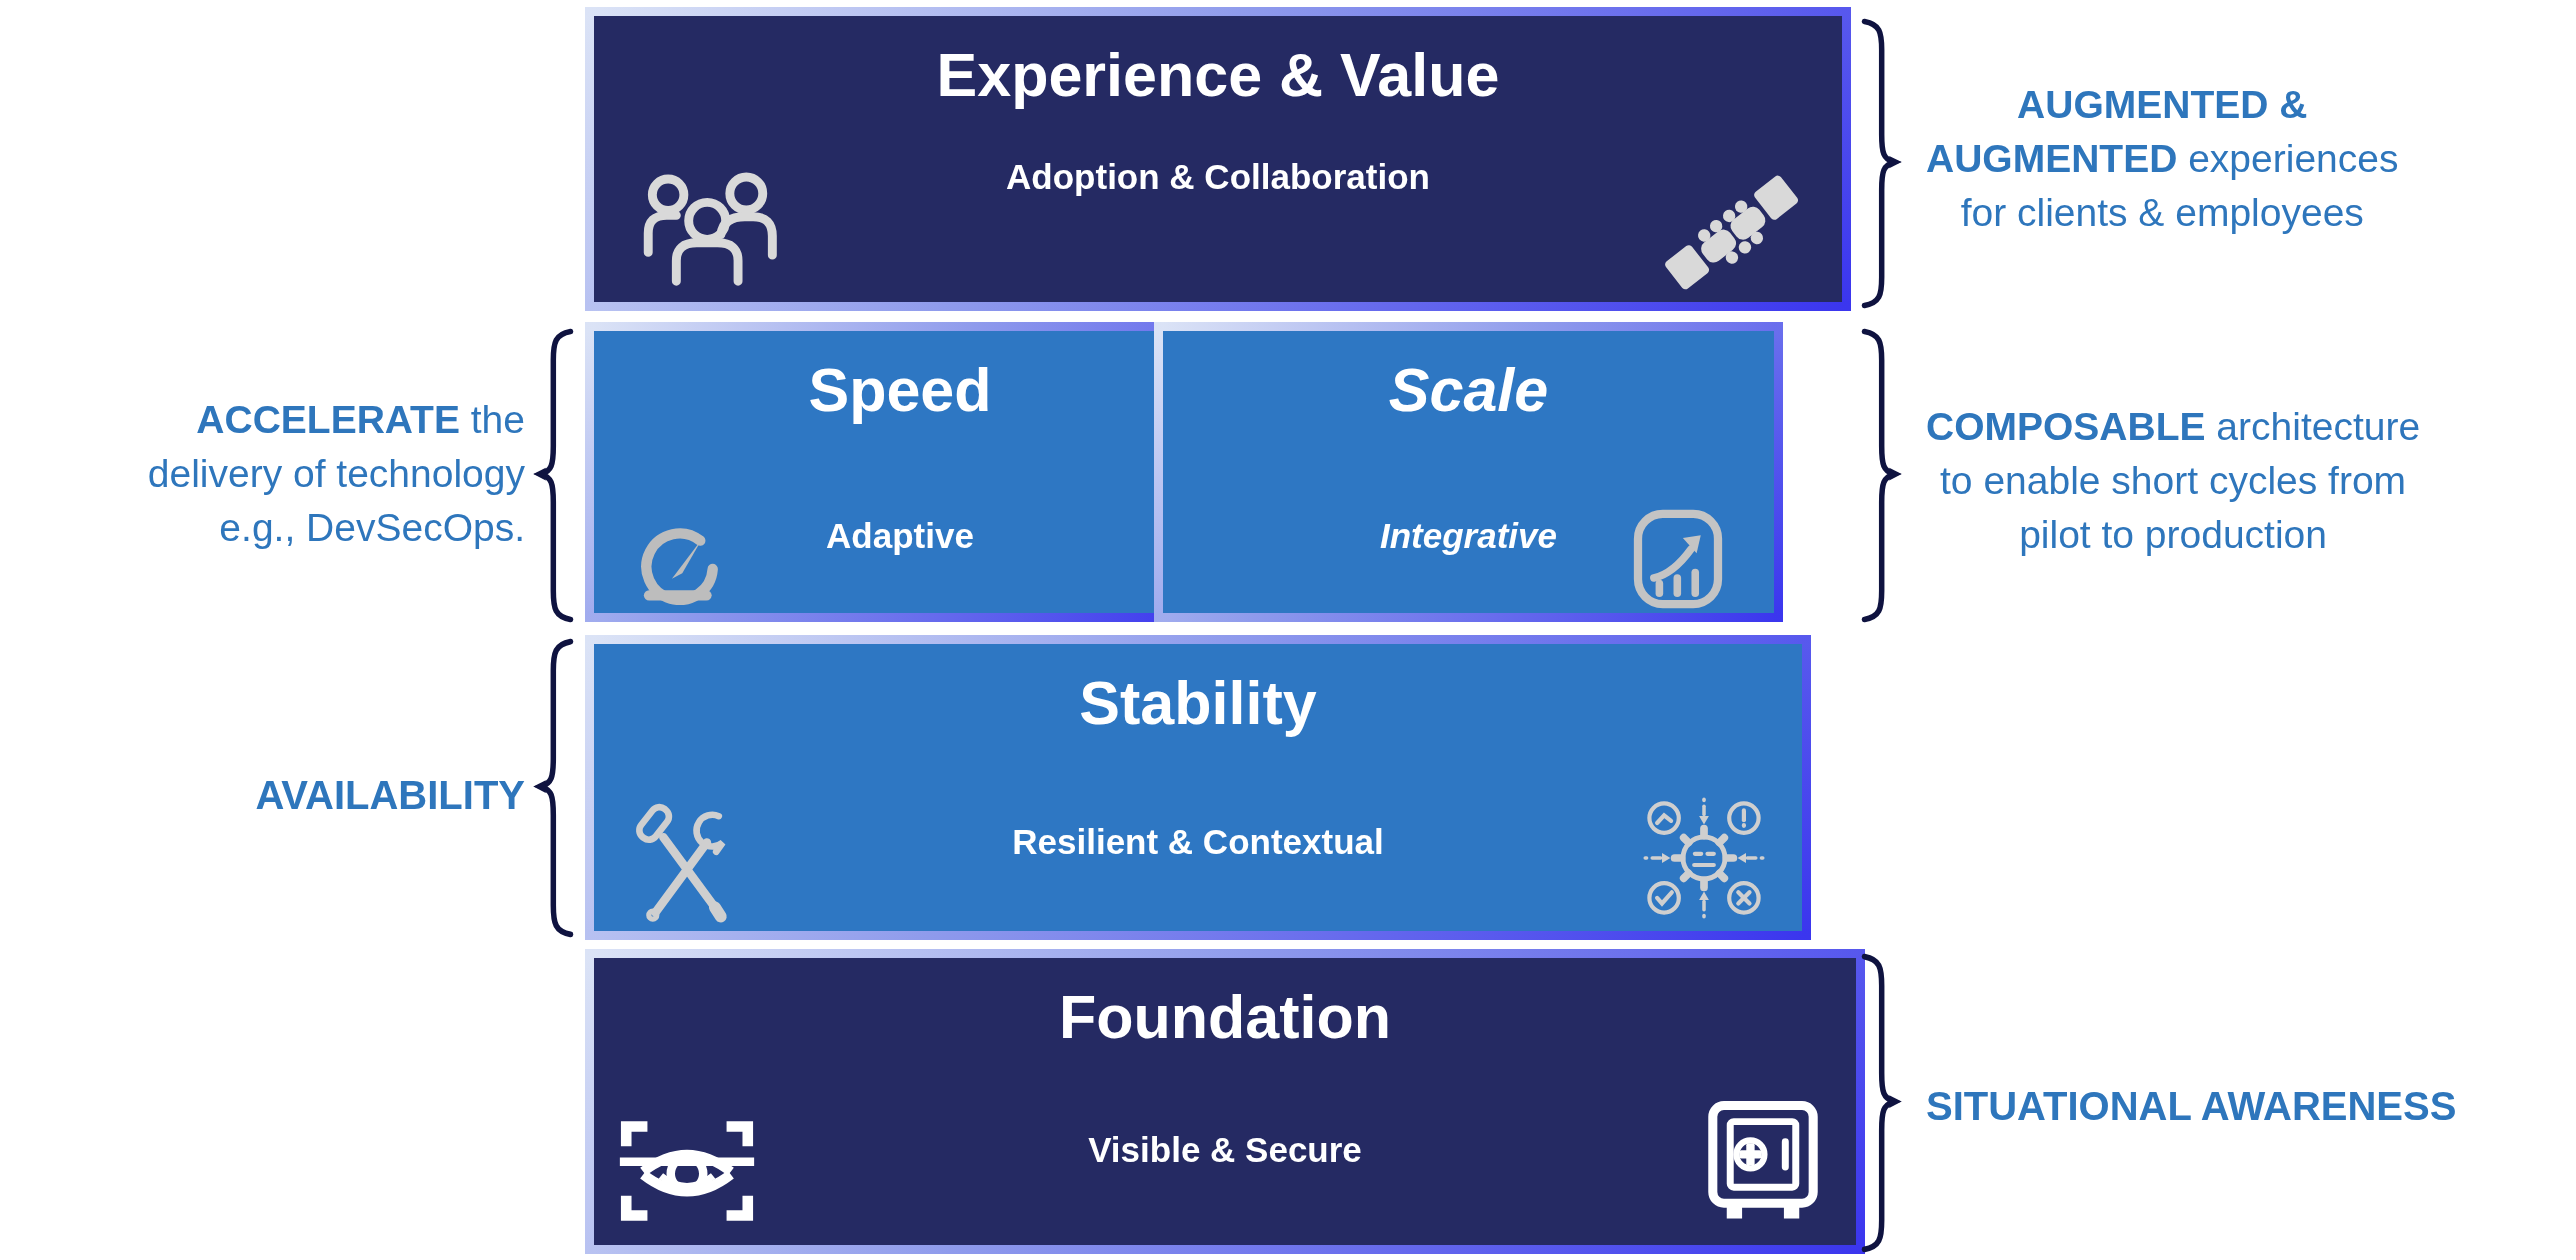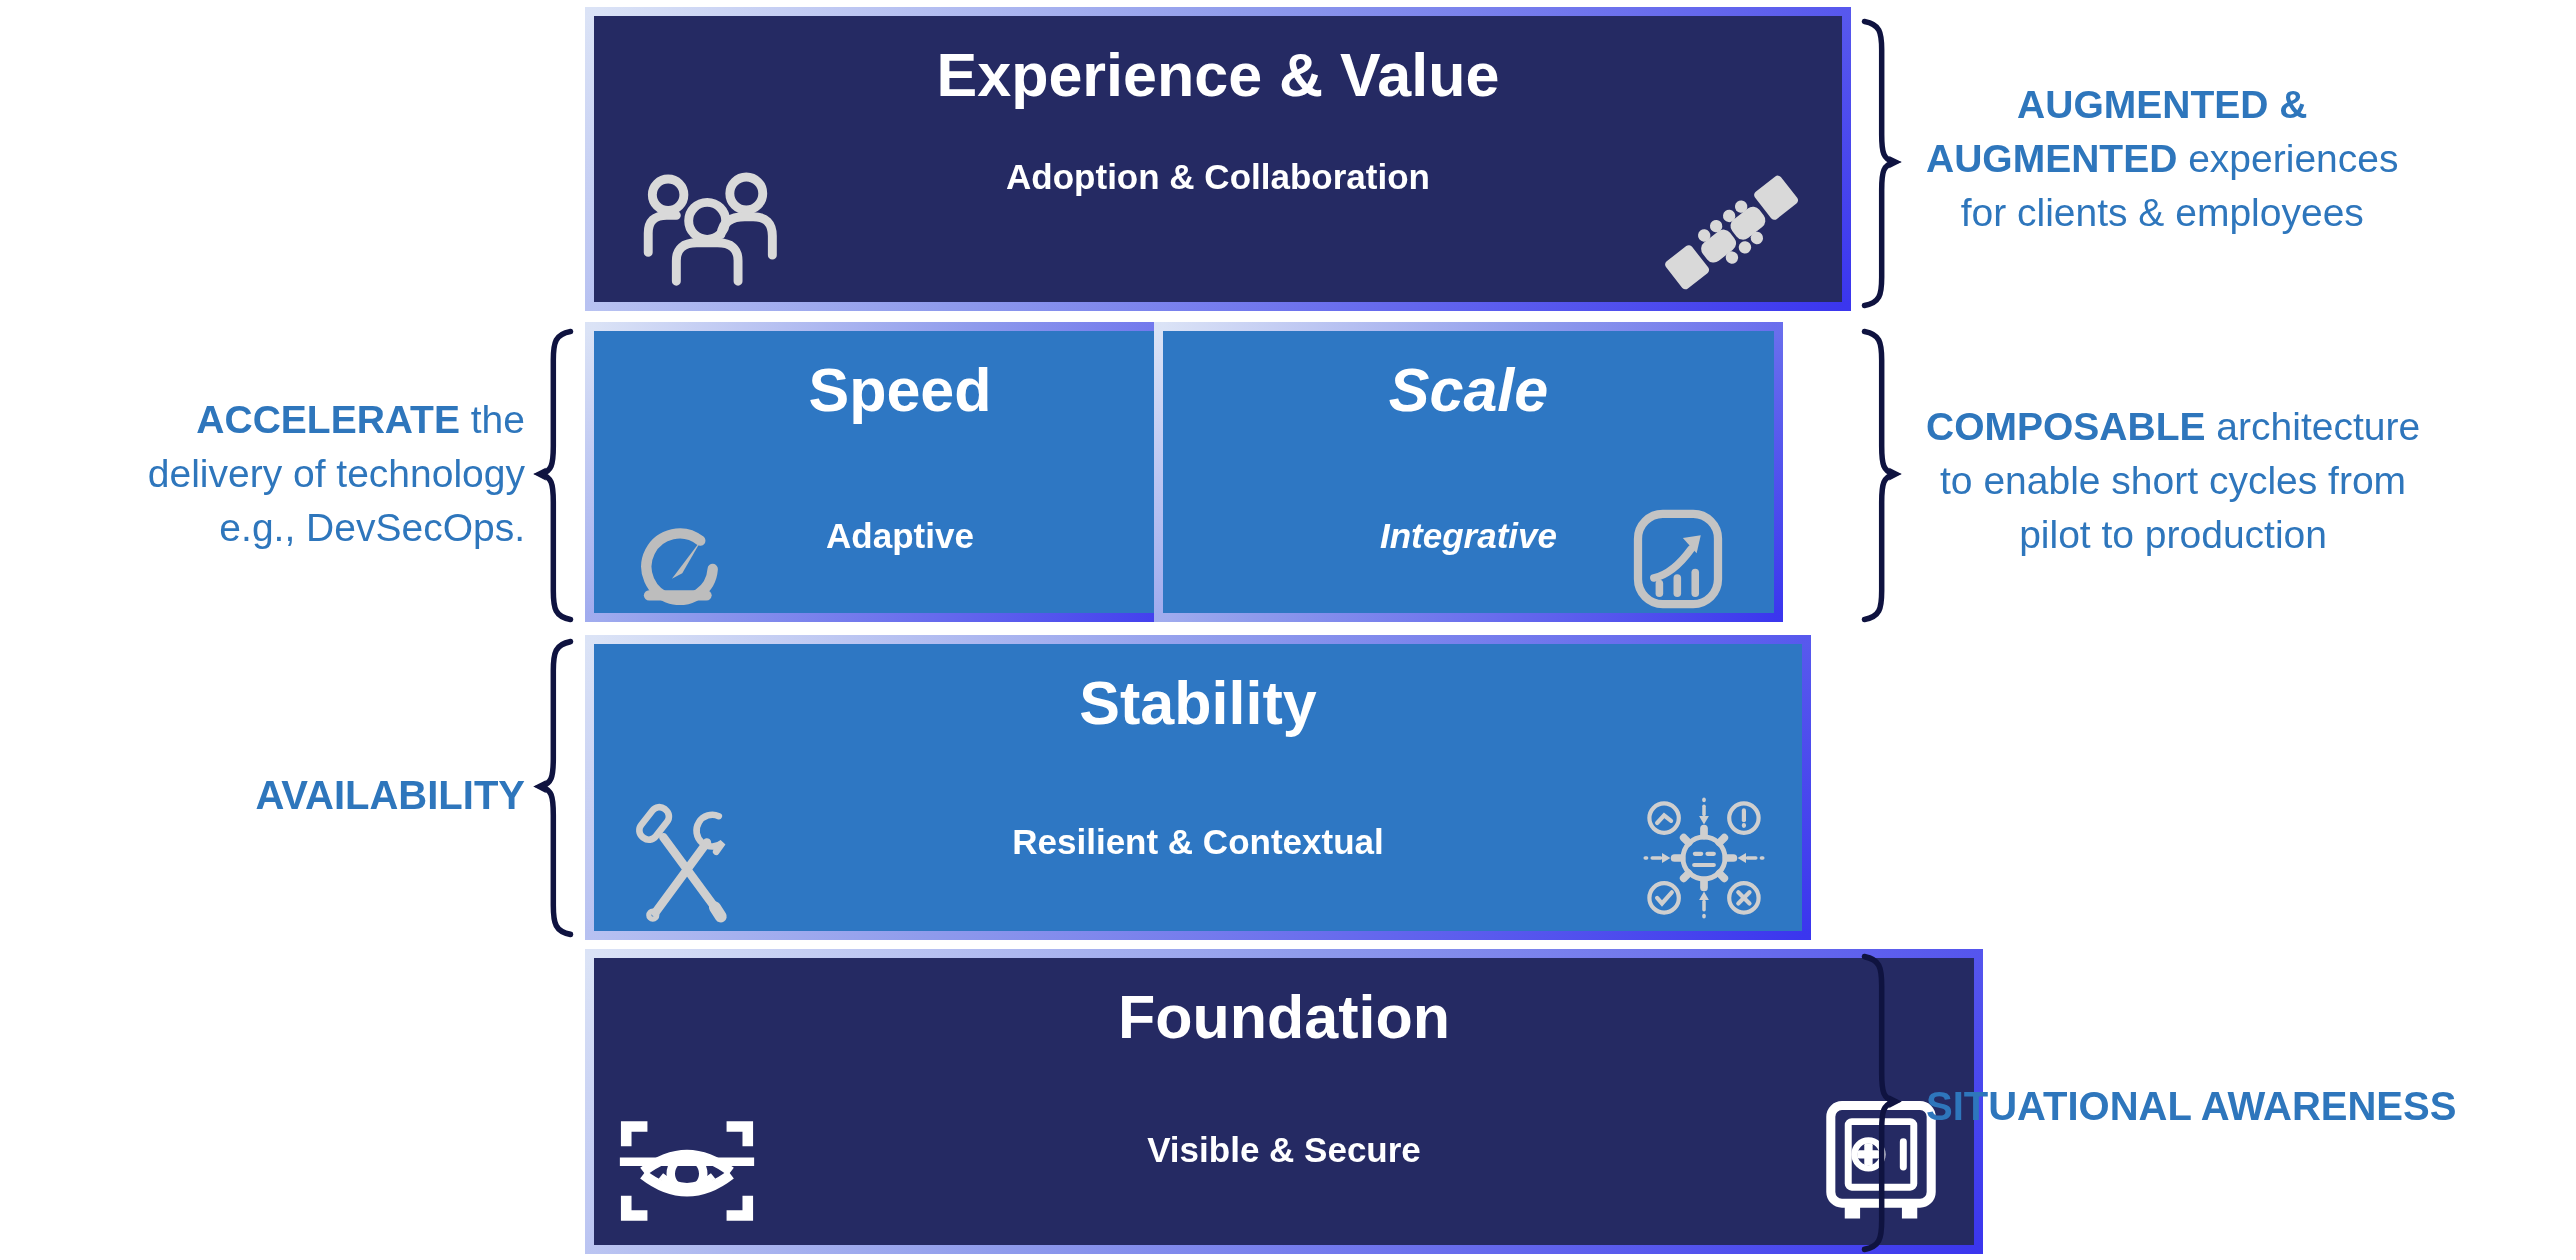--- a/index.html
+++ b/index.html
@@ -11,21 +11,21 @@
     position:absolute;box-sizing:border-box;
     border:9.2px solid;
     border-image:linear-gradient(135deg,var(--border-light,#dbe3f6) 0%,var(--border-mid,#8f9bec) 42%,var(--border-accent,#3b36ee) 100%) 1;
   }
   .box.navy{background:var(--navy-box,#252a63);border-radius:19px;}
   .box.blue{background:var(--blue-box,#2e77c3);}
   #box-experience{left:585px;top:7px;width:1266px;height:304px;}
   #box-speed{left:585px;top:322px;width:630px;height:300px;}
   #box-scale{left:1154px;top:322px;width:629px;height:300px;font-style:italic;}
   #box-stability{left:585px;top:635px;width:1226px;height:305px;}
-  #box-foundation{left:585px;top:949px;width:1398px;height:305px;}
+  #box-foundation{left:585px;top:949px;width:1280px;height:305px;}
 
   .box .title{
     position:absolute;left:0;right:0;top:24px;margin:0;text-align:center;
     color:var(--title-white,#ffffff);font-size:61px;font-weight:bold;letter-spacing:0px;
   }
   .box .subtitle{
     position:absolute;left:0;right:0;text-align:center;
     color:var(--title-white,#ffffff);font-size:35px;font-weight:bold;
   }
   #box-experience .subtitle{top:141px;}

